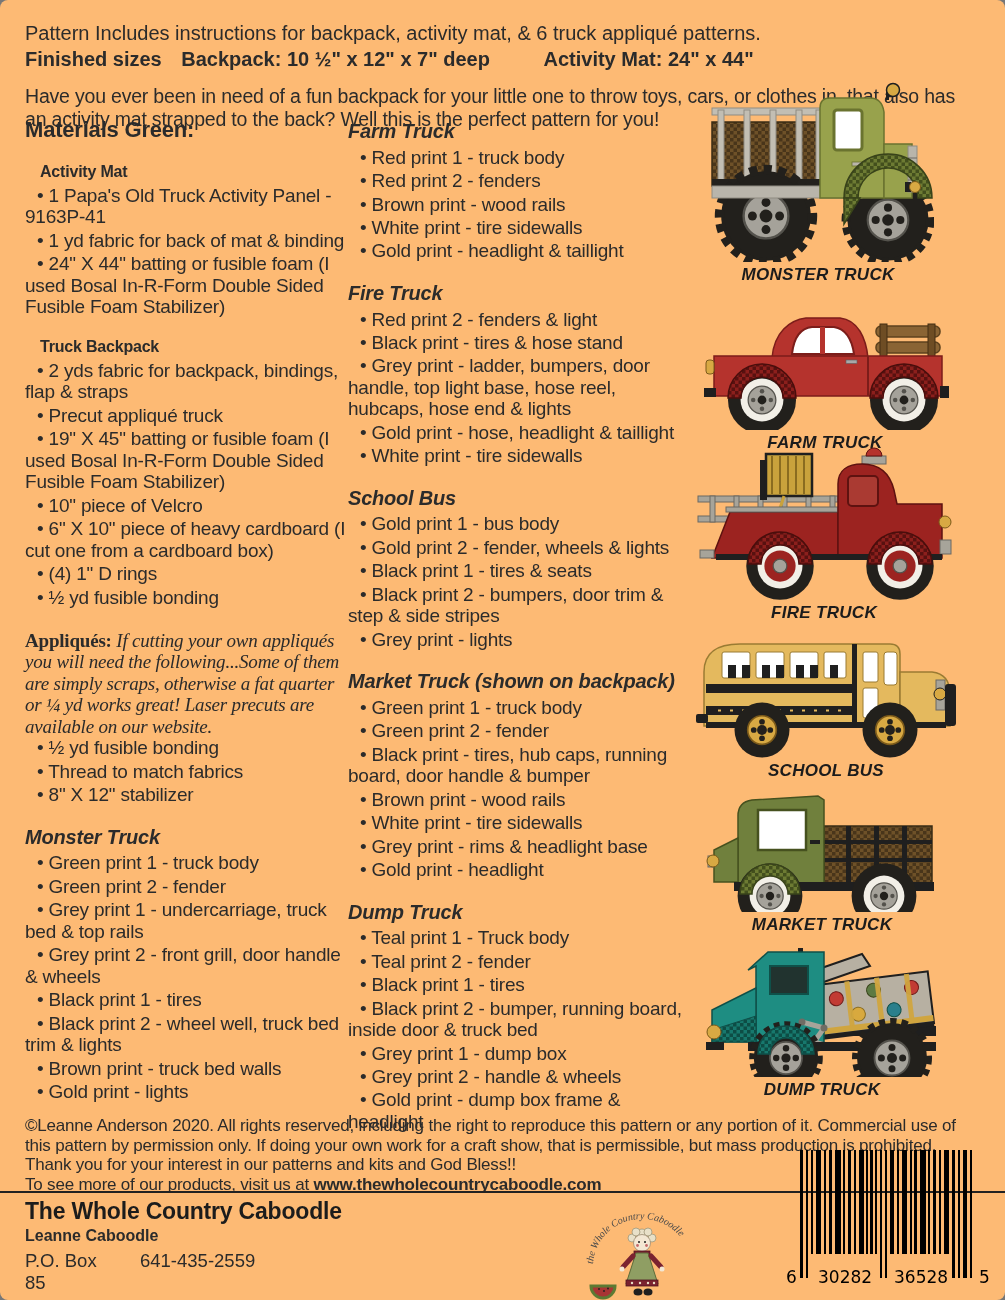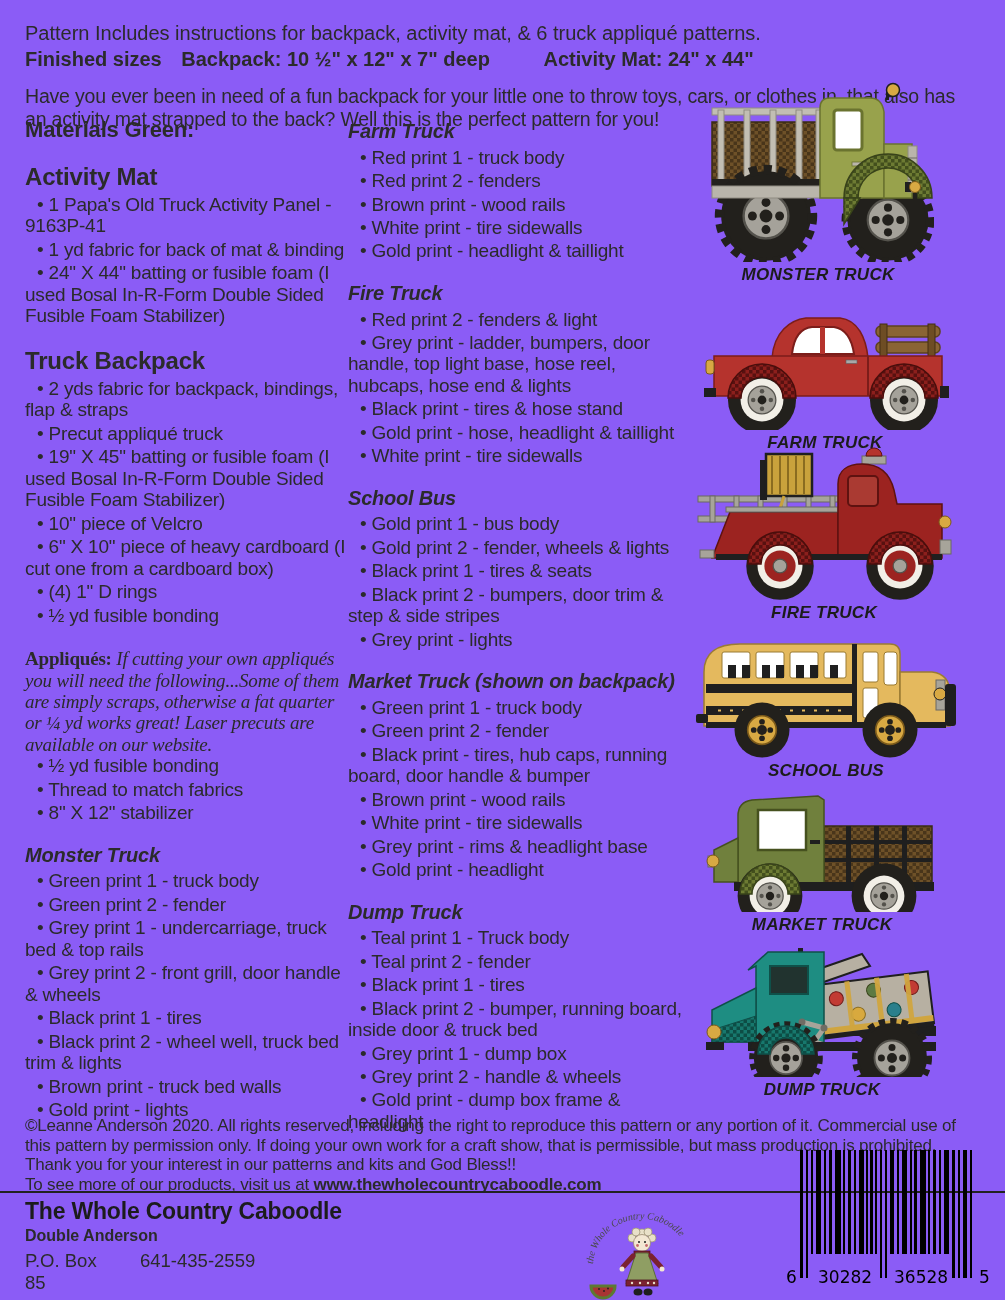--- a/index.html
+++ b/index.html
@@ -1,30 +1,30 @@
 <!DOCTYPE html>
 <html><head>
 <meta charset="utf-8">
 <style>
   html,body{margin:0;padding:0;background:#777;}
-  .page{position:relative;width:1005px;height:1300px;background:#8b5cf6;margin:0 auto;
-        font-family:"Liberation Sans",sans-serif;color:#2b2b2b;overflow:hidden;}
+  .page{position:relative;width:1005px;height:1300px;background:#fdba74;margin:0 auto;
+        font-family:"Liberation Sans",sans-serif;color:#2b2b2b;overflow:hidden;border-radius:8px;}
   .txt{font-size:19px;line-height:1.13;letter-spacing:-0.2px;}
   
   .hdr{position:absolute;left:25px;top:22px;width:955px;}
   .hdr-line1{font-size:20px;}
   .hdr-line2{font-size:20px;font-weight:bold;margin-top:3px;}
   .hdr-line2 .g1{margin-left:14px;}
   .hdr-line2 .g2{margin-left:48px;}
   .intro{margin:14px 0 0 0;font-size:19.5px;line-height:1.16;width:950px;}
   
   .col-left{position:absolute;left:25px;top:118px;width:322px;}
   .col-mid{position:absolute;left:348px;top:120px;width:346px;}
   .h1{font-size:22px;font-weight:bold;margin:0 0 10px 0;letter-spacing:-0.2px;}
-  .h2{font-size:24px;font-weight:bold;margin:20px 0 4px 0;letter-spacing:-0.2px;}
+  .h2{font-size:16px;font-weight:bold;margin:20px 0 4px 15px;letter-spacing:-0.2px;}
   .h2i{font-size:20px;font-weight:bold;font-style:italic;margin:20px 0 4px 0;letter-spacing:-0.2px;}
   .sec:first-child .h2, .sec:first-child .h2i{margin-top:0;}
   .item{text-indent:12px;margin:0 0 2px 0;}
   .item::before{content:"\2022  ";}
   .applique-note{margin-top:22px;font-family:Liberation Serif, serif;}
   .applique-note .lbl{font-weight:bold;}
   .applique-note .note{font-style:italic;}
   
   .fig{position:absolute;display:flex;flex-direction:column;align-items:center;}
   .fig-label{font-size:17px;font-weight:bold;font-style:italic;letter-spacing:0.3px;color:#1c1c1c;margin-top:3px;}
@@ -184,22 +184,22 @@
           <div class="item">Brown print - wood rails</div>
           <div class="item">White print - tire sidewalls</div>
           <div class="item">Gold print - headlight &amp; taillight</div>
         </div>
     </div>
     <div class="sec">
       <div class="h2i">Fire Truck</div>
       <div>
 
           <div class="item">Red print 2 - fenders &amp; light</div>
+          <div class="item">Black print - tires &amp; hose stand</div>
           <div class="item">Grey print - ladder, bumpers, door handle, top light base, hose reel, hubcaps, hose end &amp; lights</div>
-          <div class="item">Black print - tires &amp; hose stand</div>
           <div class="item">Gold print - hose, headlight &amp; taillight</div>
           <div class="item">White print - tire sidewalls</div>
         </div>
     </div>
     <div class="sec">
       <div class="h2i">School Bus</div>
       <div>
 
       <div class="item">Gold print 1 - bus body</div>
           <div class="item">Gold print 2 - fender, wheels &amp; lights</div>
@@ -418,21 +418,21 @@
 
   <div class="copyright">
     <span>©Leanne Anderson 2020. All rights reserved, including the right to reproduce this pattern or any portion of it. Commercial use of this pattern by permission only. If doing your own work for a craft show, that is permissible, but mass production is prohibited. Thank you for your interest in our patterns and kits and God Bless!!</span><br>
     <span>To see more of our products, visit us at </span><span class="site">www.thewholecountrycaboodle.com</span>
   </div>
 
   <div class="rule"></div>
 
   <div class="footer">
     <div class="f-company">The Whole Country Caboodle</div>
-    <div class="f-owner">Double Anderson</div>
+    <div class="f-owner">Leanne Caboodle</div>
     <div class="f-grid">
       <span>P.O. Box 85</span>
       <span>641-435-2559</span>
       <span class="bold">www.thewholecountrycaboodle.com</span>
     </div>
 
   </div>
 
   <div class="logo">
     <svg width="118" height="104" viewBox="0 0 118 104">

